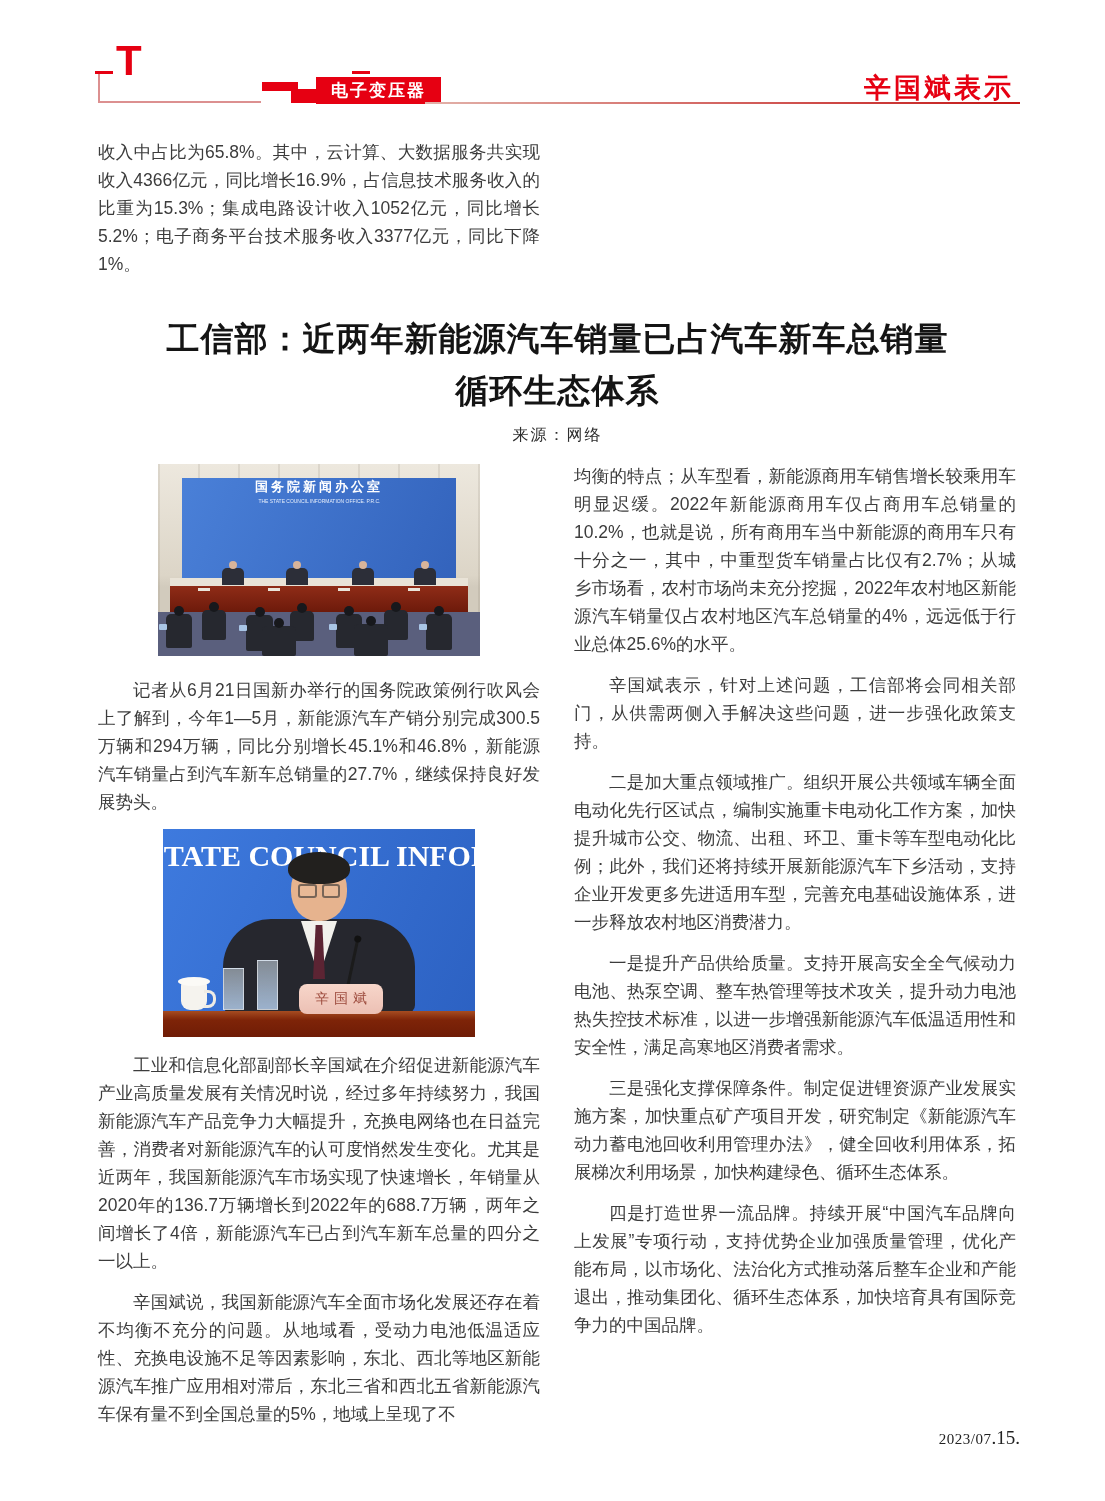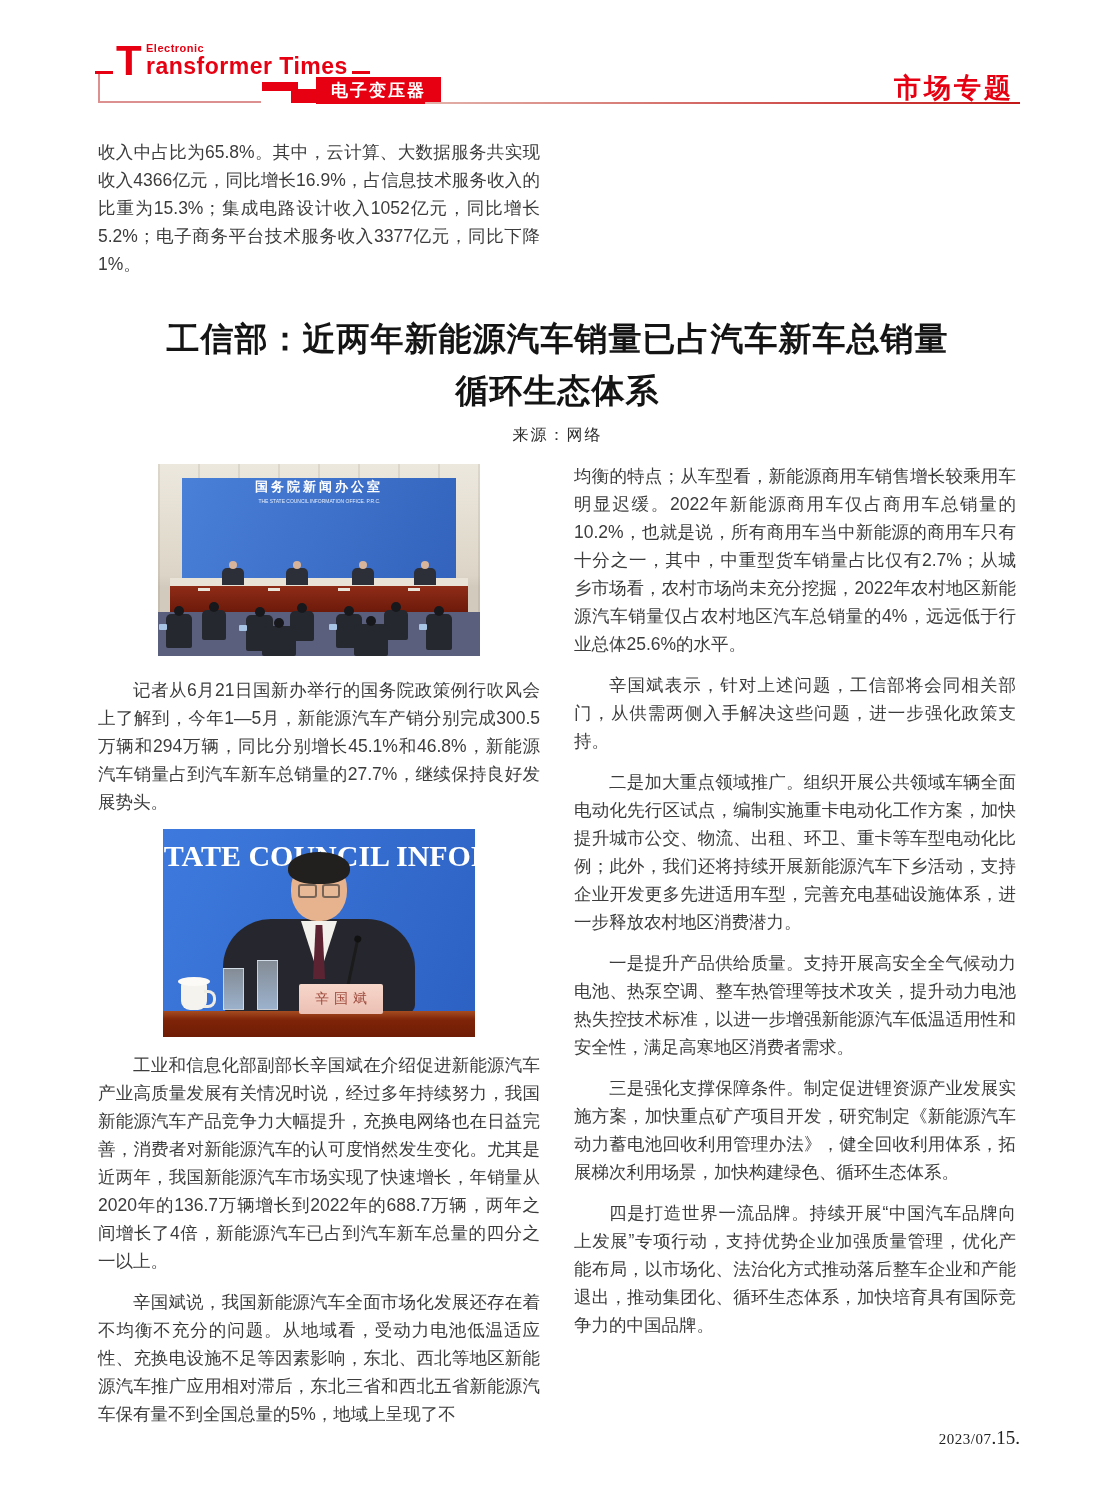--- a/index.html
+++ b/index.html
@@ -69,53 +69,49 @@
           background:#5c2433;clip-path:polygon(22% 0,78% 0,100% 100%,0 100%);}
   .p2-head{position:absolute;left:50%;transform:translateX(-50%);bottom:116px;width:56px;height:64px;
            background:#e6b38e;border-radius:50% 50% 46% 46%;}
   .p2-hair{position:absolute;top:-5px;left:-3px;right:-3px;height:32px;background:#22201e;border-radius:50% 50% 42% 42%;}
   .p2-glasses{position:absolute;top:27px;left:7px;right:7px;display:flex;gap:5px;justify-content:center;}
   .lens{width:15px;height:10px;border:2px solid rgba(45,45,45,.6);border-radius:3px;background:rgba(255,255,255,.08);}
   .p2-mic{position:absolute;bottom:50px;left:188px;width:3px;height:46px;background:#1b1b1b;transform:rotate(12deg);}
   .p2-mic::before{content:"";position:absolute;top:-6px;left:-2px;width:7px;height:7px;border-radius:50%;background:#111;}
   .p2-table{position:absolute;bottom:0;left:0;right:0;height:26px;
             background:linear-gradient(#a64c21,#7e2408 35%,#6f1c06);}
-  .p2-placard{position:absolute;bottom:23px;left:136px;width:84px;height:30px;border-radius:2px;
+  .p2-placard{position:absolute;bottom:23px;left:136px;width:84px;height:30px;border-radius:8px;
               background:linear-gradient(#f7d6ca,#ecc0b4);display:flex;align-items:center;justify-content:center;
               color:#9c4a3c;font-size:14px;letter-spacing:5px;padding-left:5px;box-sizing:border-box;}
   .p2-cup{position:absolute;bottom:27px;left:18px;width:26px;height:28px;background:#f5f3ee;border-radius:4px 4px 9px 9px;}
   .p2-cup::before{content:"";position:absolute;top:-5px;left:-3px;right:-3px;height:9px;background:#fbfaf6;border-radius:50%;}
   .p2-cup::after{content:"";position:absolute;right:-9px;top:8px;width:9px;height:12px;border:3px solid #efece4;border-left:none;border-radius:0 8px 8px 0;}
   .p2-glass{position:absolute;bottom:27px;width:19px;border:1px solid rgba(255,255,255,.55);
             background:linear-gradient(rgba(225,240,252,.5),rgba(185,212,244,.8));}
   .g1{left:60px;height:40px;}
   .g2{left:94px;height:48px;}
   
   .footer{position:absolute;right:85px;bottom:52px;font-family:"Liberation Serif","DejaVu Serif",serif;color:#222;}
   .footer .date{font-size:15px;letter-spacing:.5px;}
   .footer .pg{font-size:19px;}
 </style>
 </head>
 <body>
 
 <div class="header">
   <i class="dash dash-l"></i>
   <span class="logo-t">T</span>
-  <span class="logo-stack">
-    <span class="logo-top">Electronic</span>
-    <span class="logo-main">ransformer Times</span>
-  </span>
   <i class="dash dash-r"></i>
   <i class="bracket-v"></i>
   <i class="bracket-h"></i>
   <i class="step step1"></i>
   <i class="step step2"></i>
   <span class="badge">电子变压器</span>
   <i class="head-line"></i>
-  <span class="section">市场专题</span>
+  <span class="section">辛国斌表示</span>
 </div>
 
 <div class="main">
 
   <div class="cols">
     <div class="col">
       <p>收入中占比为65.8%。其中，云计算、大数据服务共实现收入4366亿元，同比增长16.9%，占信息技术服务收入的比重为15.3%；集成电路设计收入1052亿元，同比增长5.2%；电子商务平台技术服务收入3377亿元，同比下降1%。</p>
     </div>
   </div>
 

